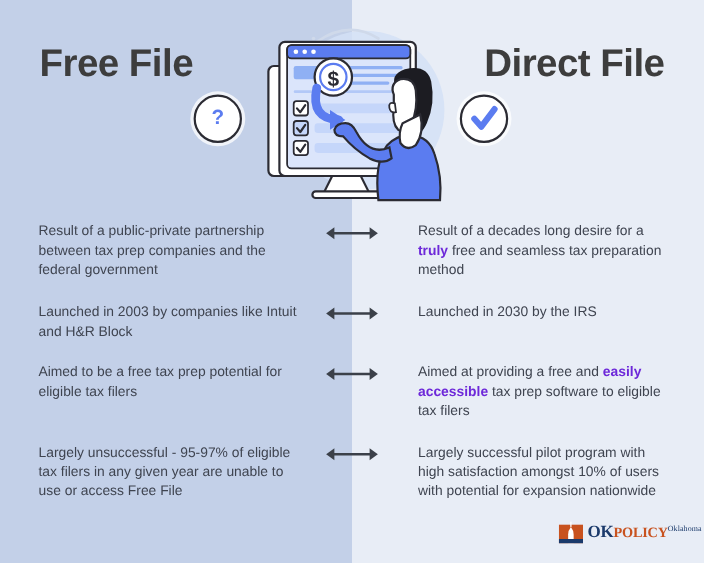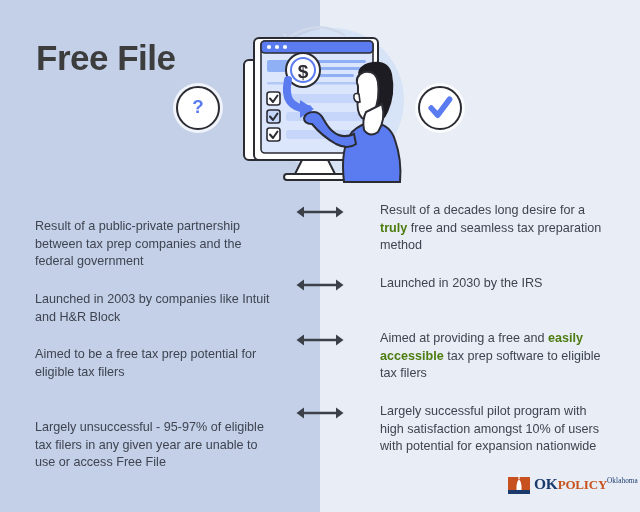--- a/index.html
+++ b/index.html
@@ -36,23 +36,23 @@
   
   #illustration{position:absolute;left:232px;top:8px;width:180px;height:185px;}
   #illustration svg{display:block;width:180px;height:185px;}
 
   
   .row{position:absolute;left:0;width:640px;}
   .cell{
     position:absolute;top:0;
     color:#3f4450;font-size:12.6px;line-height:17.5px;
   }
-  .cell.left{left:35px;width:240px;margin-top:16px;}
+  .cell.left{left:35px;width:240px;}
   .cell.right{left:380px;width:230px;}
-  .cell b{font-weight:bold;color:#4d7c0f;}
+  .cell b{font-weight:bold;color:#6d28d9;}
 
   .arrow{
     position:absolute;left:293px;top:2px;width:54px;height:16px;
   }
   .arrow svg{display:block;}
 
   #row-0{top:202px;}
   #row-1{top:275px;}
   #row-2{top:330px;}
   #row-3{top:403px;}
@@ -72,20 +72,21 @@
 </style>
 </head>
 <body>
 
 <div id="stage">
 
   <div class="bg-left"></div>
   <div class="bg-right"></div>
 
   <div class="title" id="title-left">Free File</div>
+  <div class="title" id="title-right">Direct File</div>
 
   <div class="badge" id="badge-question">
     <svg viewBox="0 0 40 40" width="30" height="30" aria-hidden="true">
       <text x="20" y="26" text-anchor="middle" font-family="Liberation Sans, sans-serif" font-size="25" font-weight="bold" fill="#5b7cf0">?</text>
     </svg>
   </div>
 
   <div class="badge" id="badge-check">
     <svg viewBox="0 0 40 40" width="32" height="32" aria-hidden="true">
       <path d="M9 20 L17 29 L32 9" stroke="#5b7cf0" stroke-width="7" stroke-linecap="round" stroke-linejoin="round" fill="none"></path>

